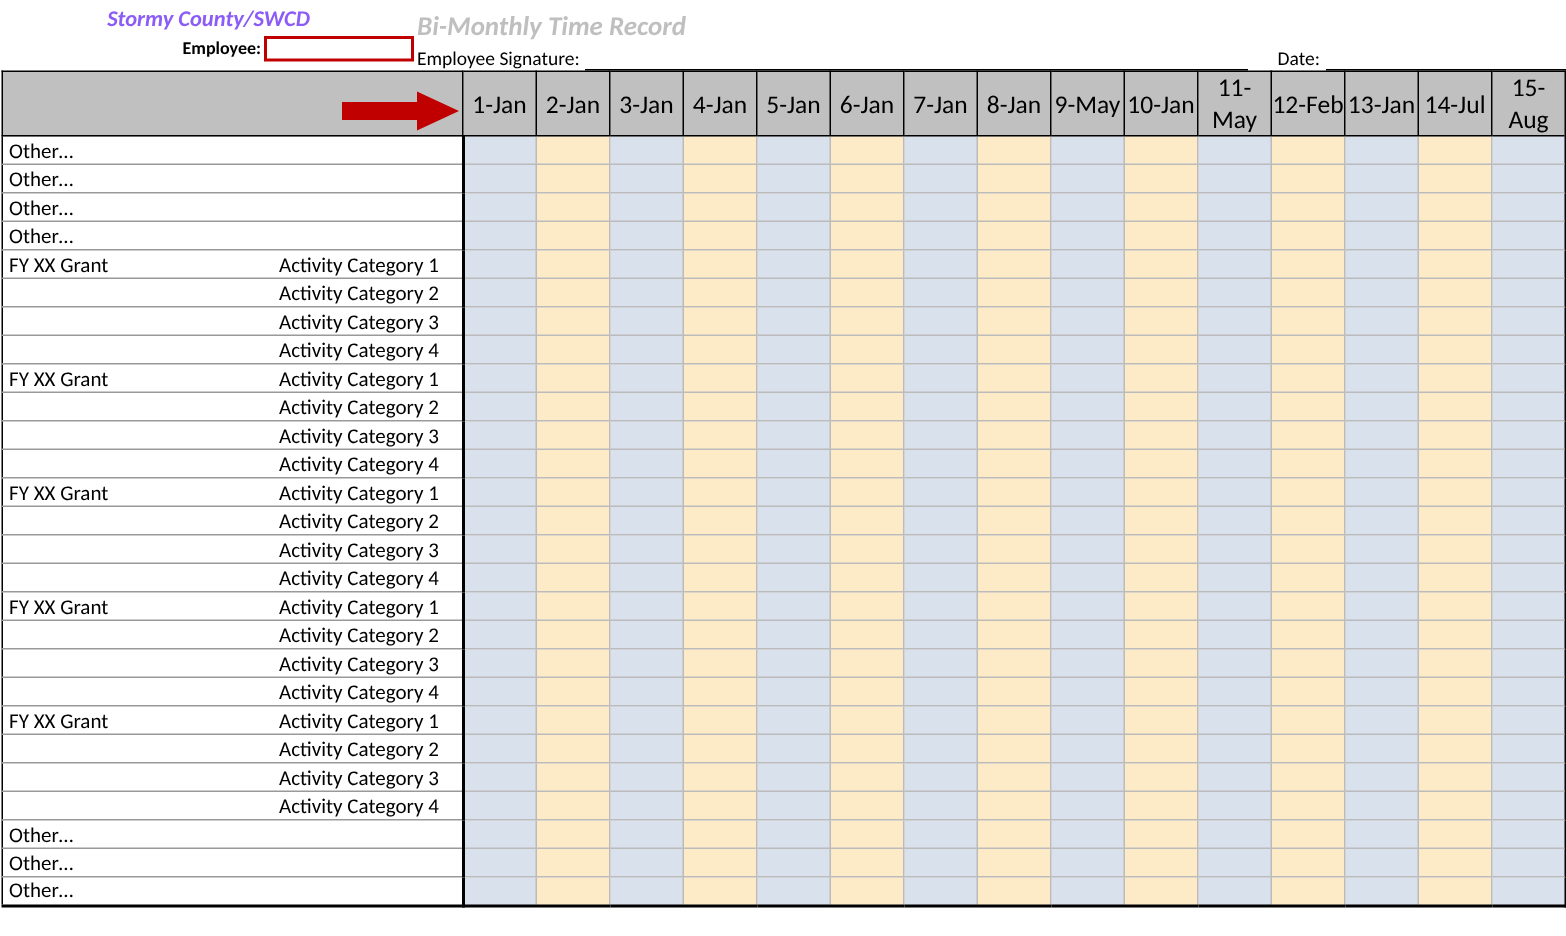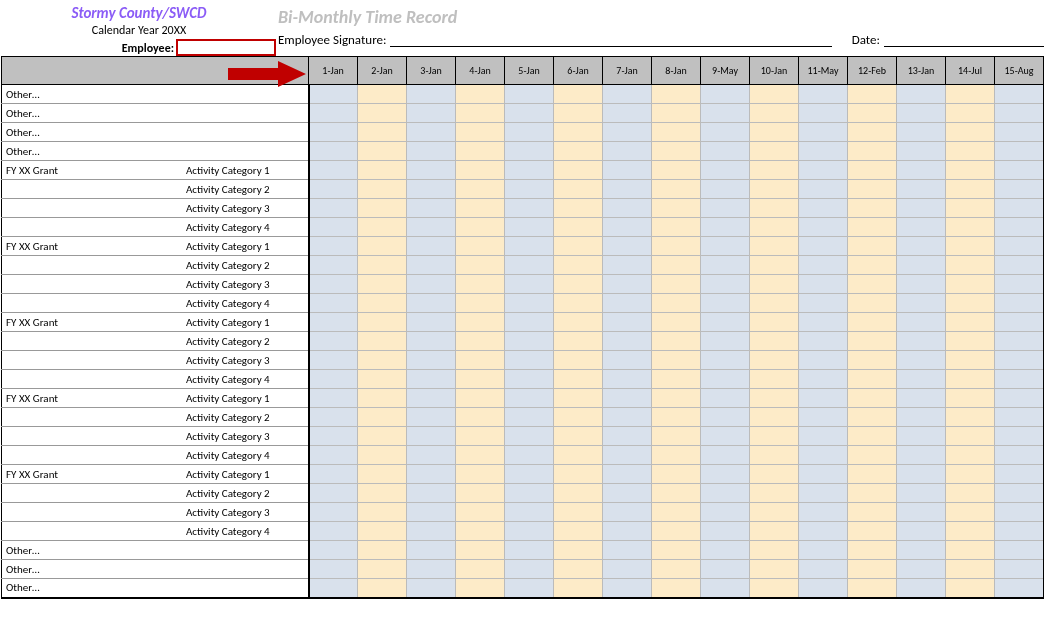--- a/index.html
+++ b/index.html
@@ -81,39 +81,39 @@
   }
   table {
     border-collapse: collapse;
     width: 1042px;
     margin-left: 1px;
     table-layout: fixed;
   }
   th.date-head {
     background: #c0c0c0;
     border: 1px solid #000;
-    font-size: 10px;
+    font-size: 17px;
     font-weight: normal;
     text-align: center;
     height: 28px;
     padding: 0;
   }
   th.row-head-blank {
     background: #c0c0c0;
     border-top: 1px solid #000;
     border-bottom: 1px solid #000;
     border-right: 1px solid #000;
     border-left: 1px solid #000;
     height: 20px;
   }
   td.label-cell {
     border-bottom: 1px solid #999;
     border-right: 2px solid #000;
     border-left: 1px solid #000;
-    font-size: 11px;
+    font-size: 14px;
     padding: 0 4px;
     height: 19px;
     white-space: nowrap;
     overflow: hidden;
     vertical-align: middle;
   }
   td.label-cell .col1 { display: inline-block; width: 180px; }
   td.data-cell {
     border: 1px solid #bbb;
     height: 19px;
@@ -127,21 +127,20 @@
   table { border-right: none; }
   col.c-left { width: 307px; }
   col.c-date { width: 49px; }
 </style>
 </head>
 <body>
 
 <div class="header">
   <div class="header-left">
     <div class="title-main">Stormy County/SWCD</div>
-    <div class="calendar-year">Calendar Year 20XX</div>
     <div class="emp-row">
       <div class="emp-label">Employee:</div>
       <div class="emp-box"></div>
     </div>
   </div>
   <div class="header-right">
     <div class="title-record">Bi-Monthly Time Record</div>
     <div class="sig-row">
       <span class="sig-label">Employee Signature:</span>
       <div class="sig-line" style="flex:1;"></div>

